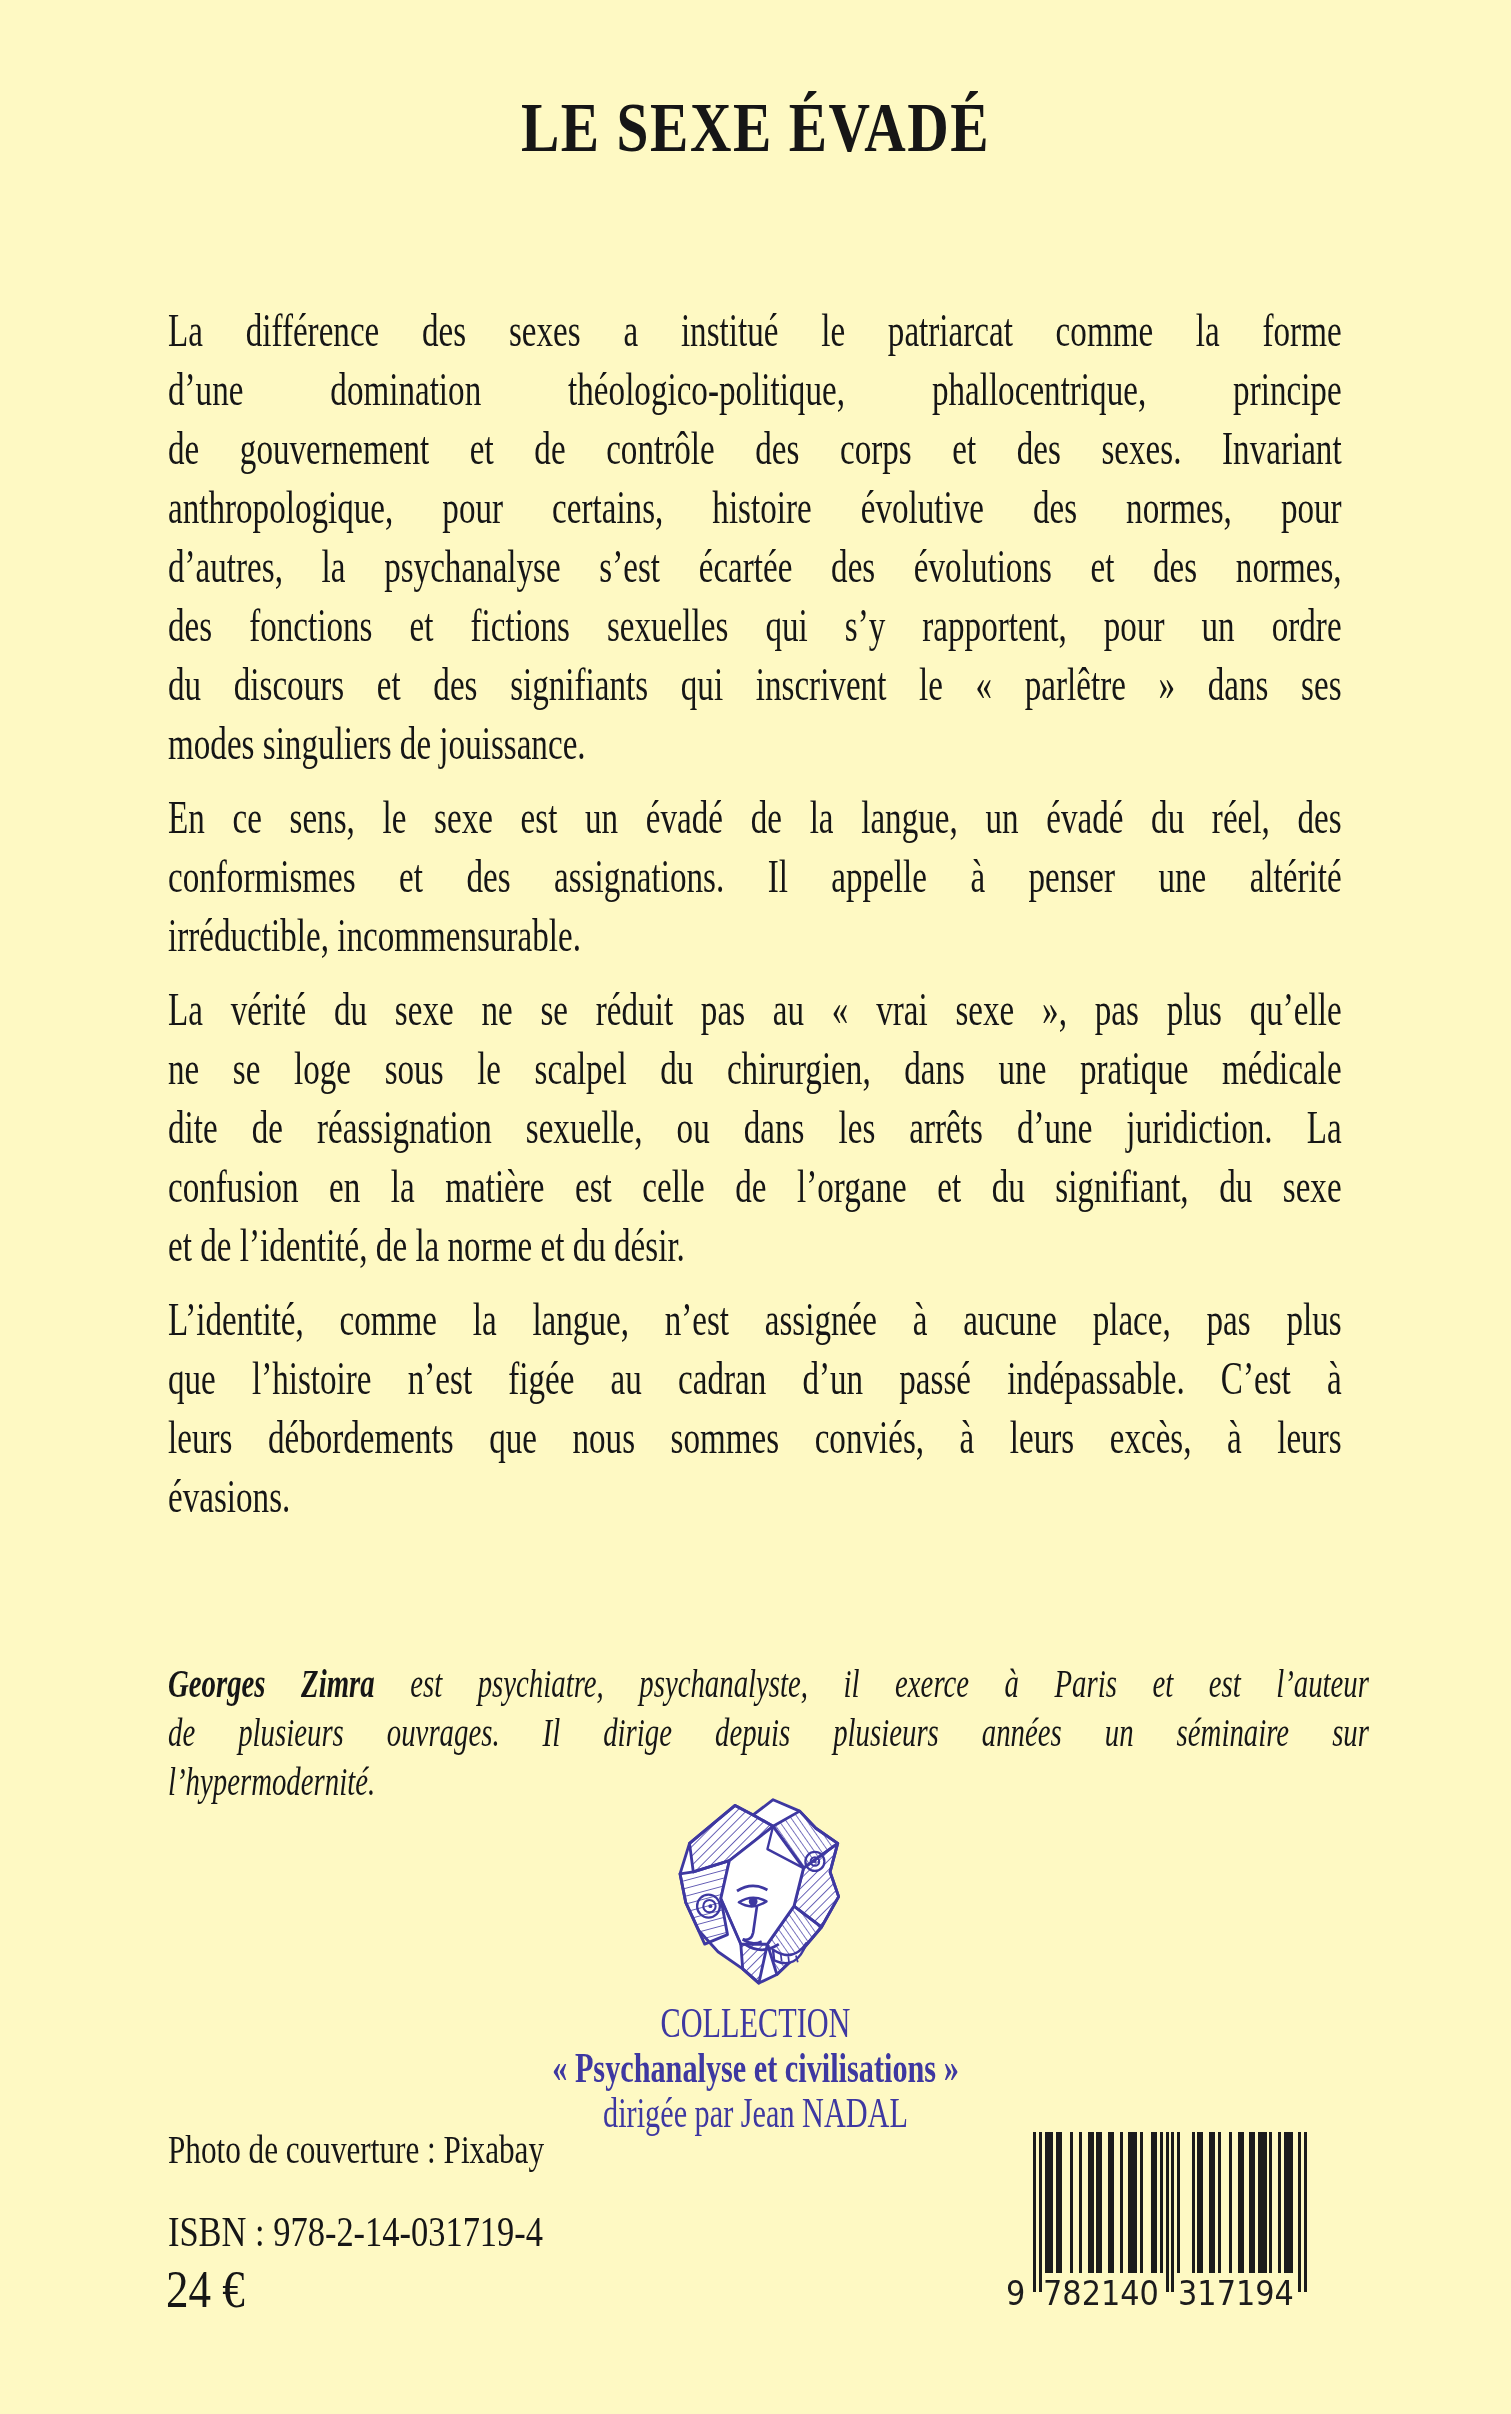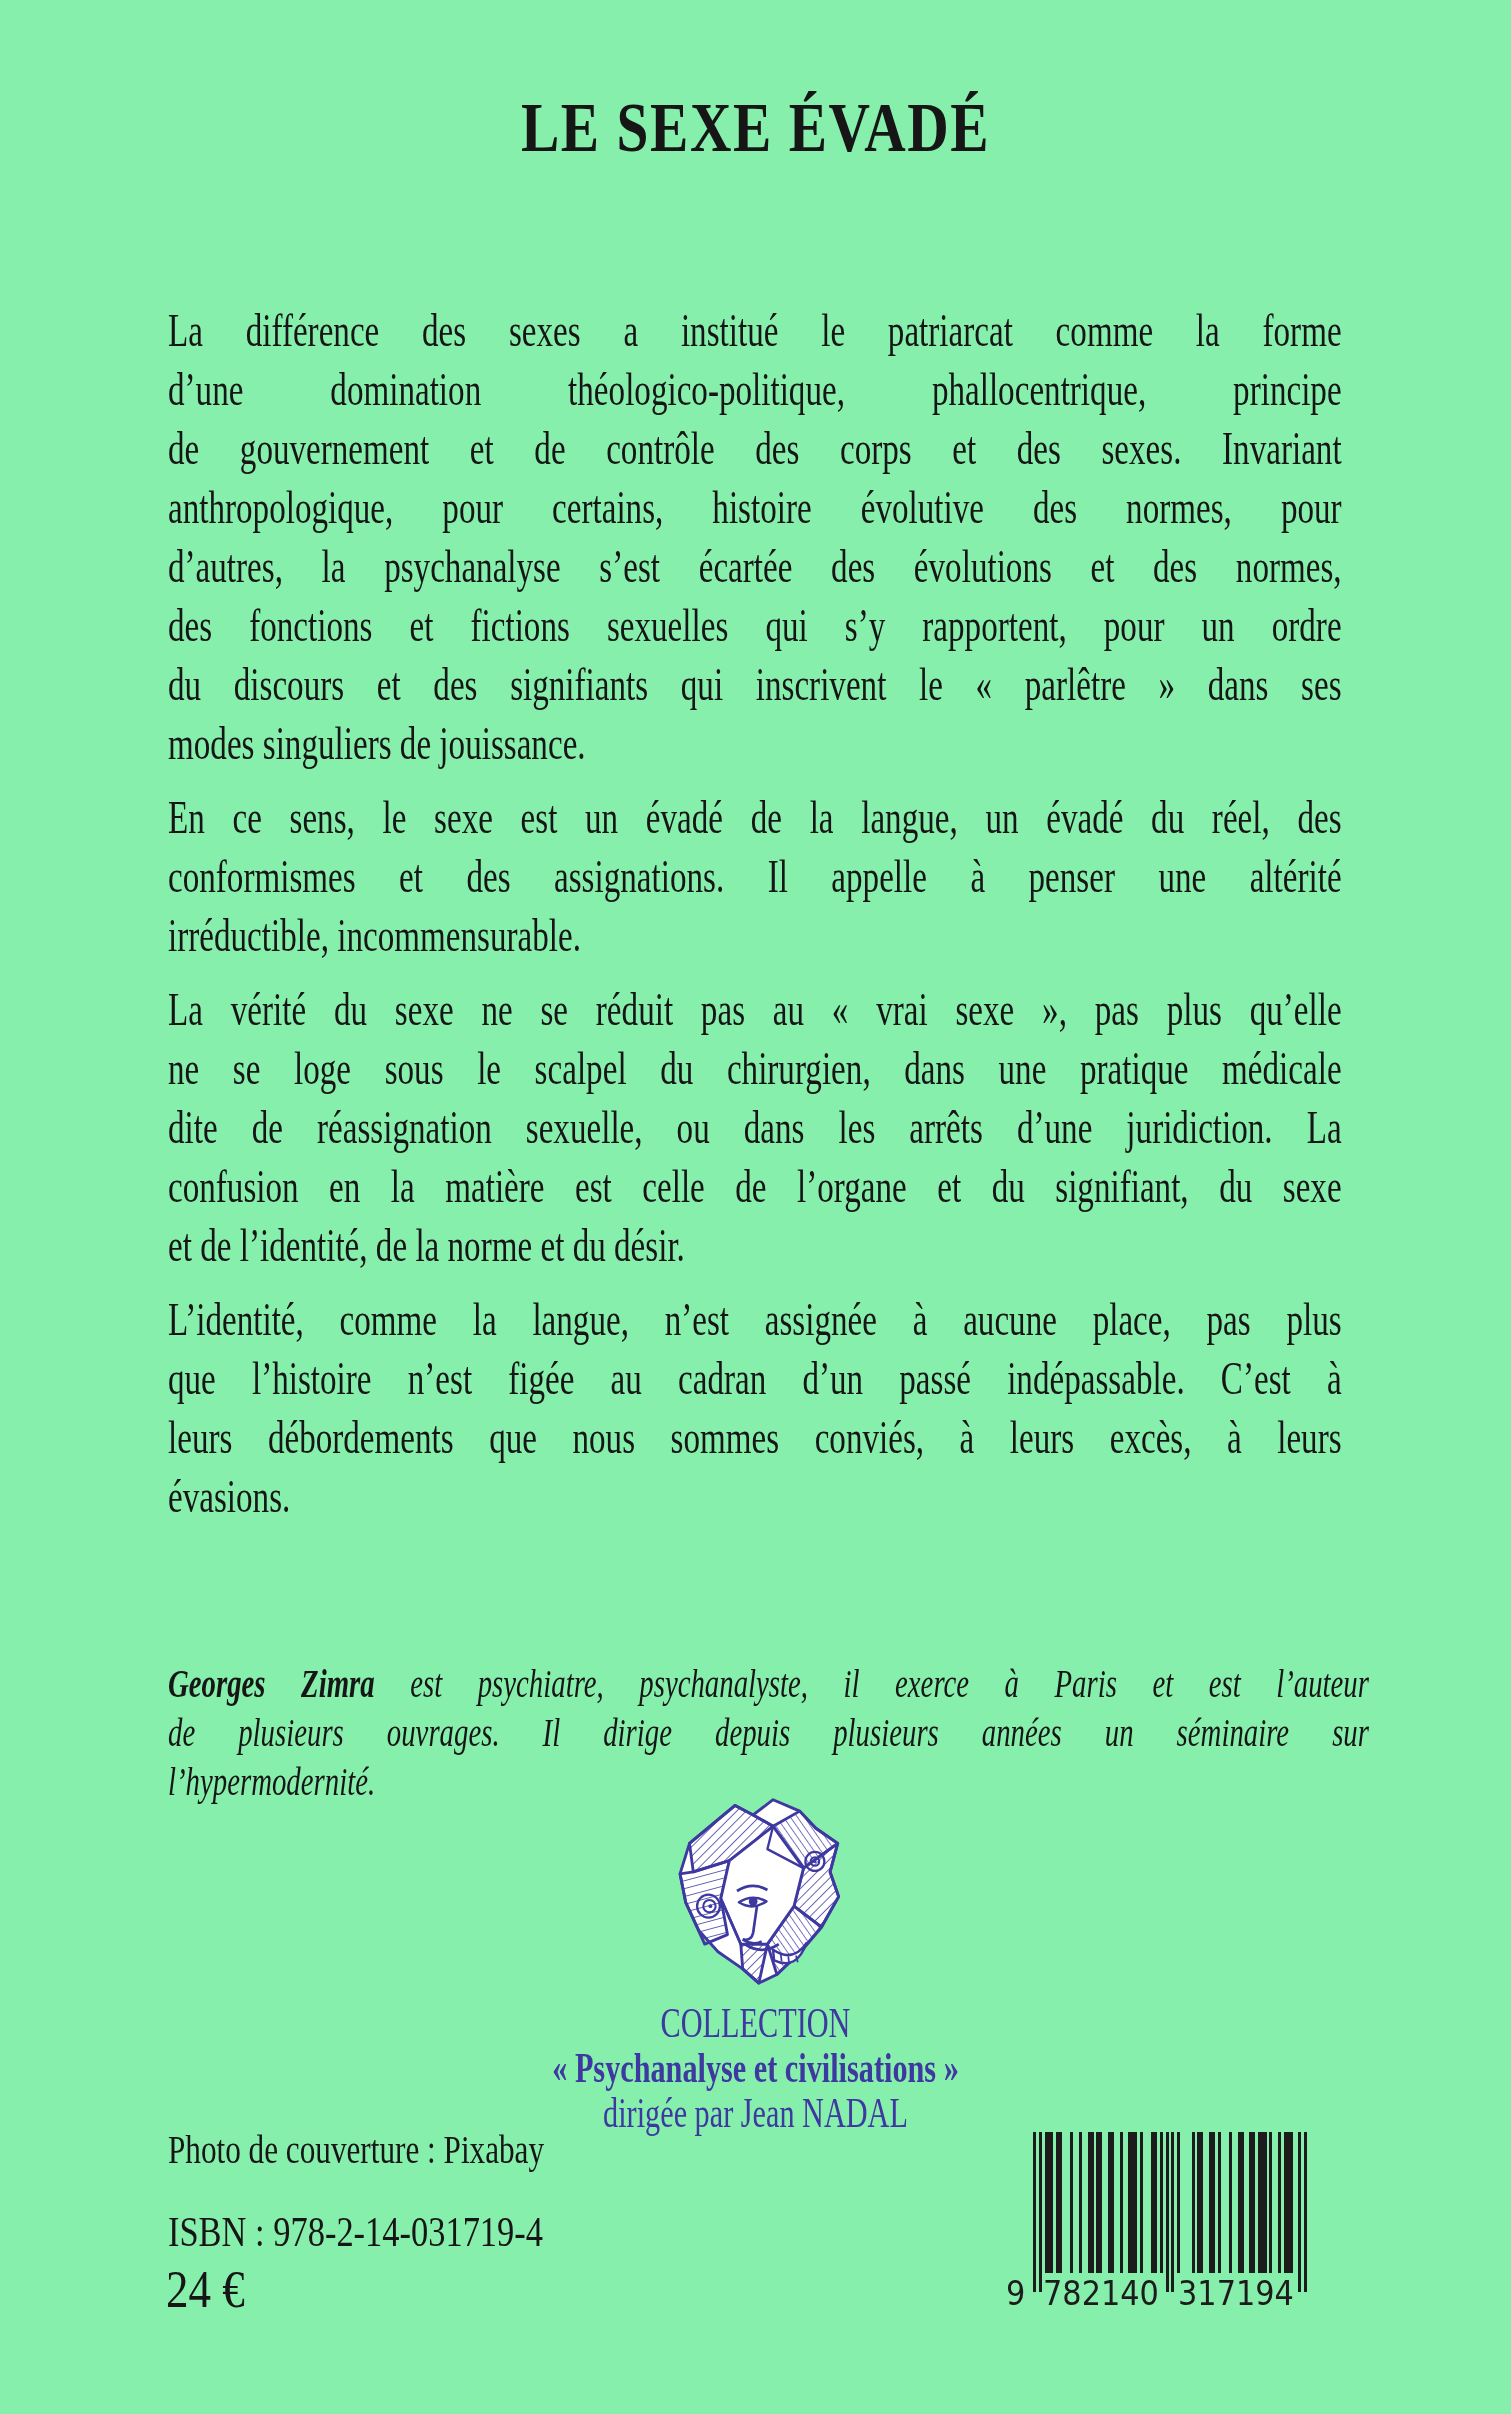--- a/index.html
+++ b/index.html
@@ -1,19 +1,19 @@
 <!DOCTYPE html>
 <html style="font-size:15px"><head>
 <meta charset="utf-8">
 <style>
   html,body{margin:0;padding:0;background:#888;}
   .page{
     position:relative;
     width:1511px;height:2415px;
-    background:#86efac;
+    background:#fef9c3;
     overflow:hidden;
     font-family:"Liberation Serif","DejaVu Serif",serif;
     color:#161616;
   }
   
   .title{
     position:absolute;top:91px;left:0;width:1511px;
     text-align:center;
     font-size:70px;font-weight:bold;line-height:74px;
     letter-spacing:1.9px;

